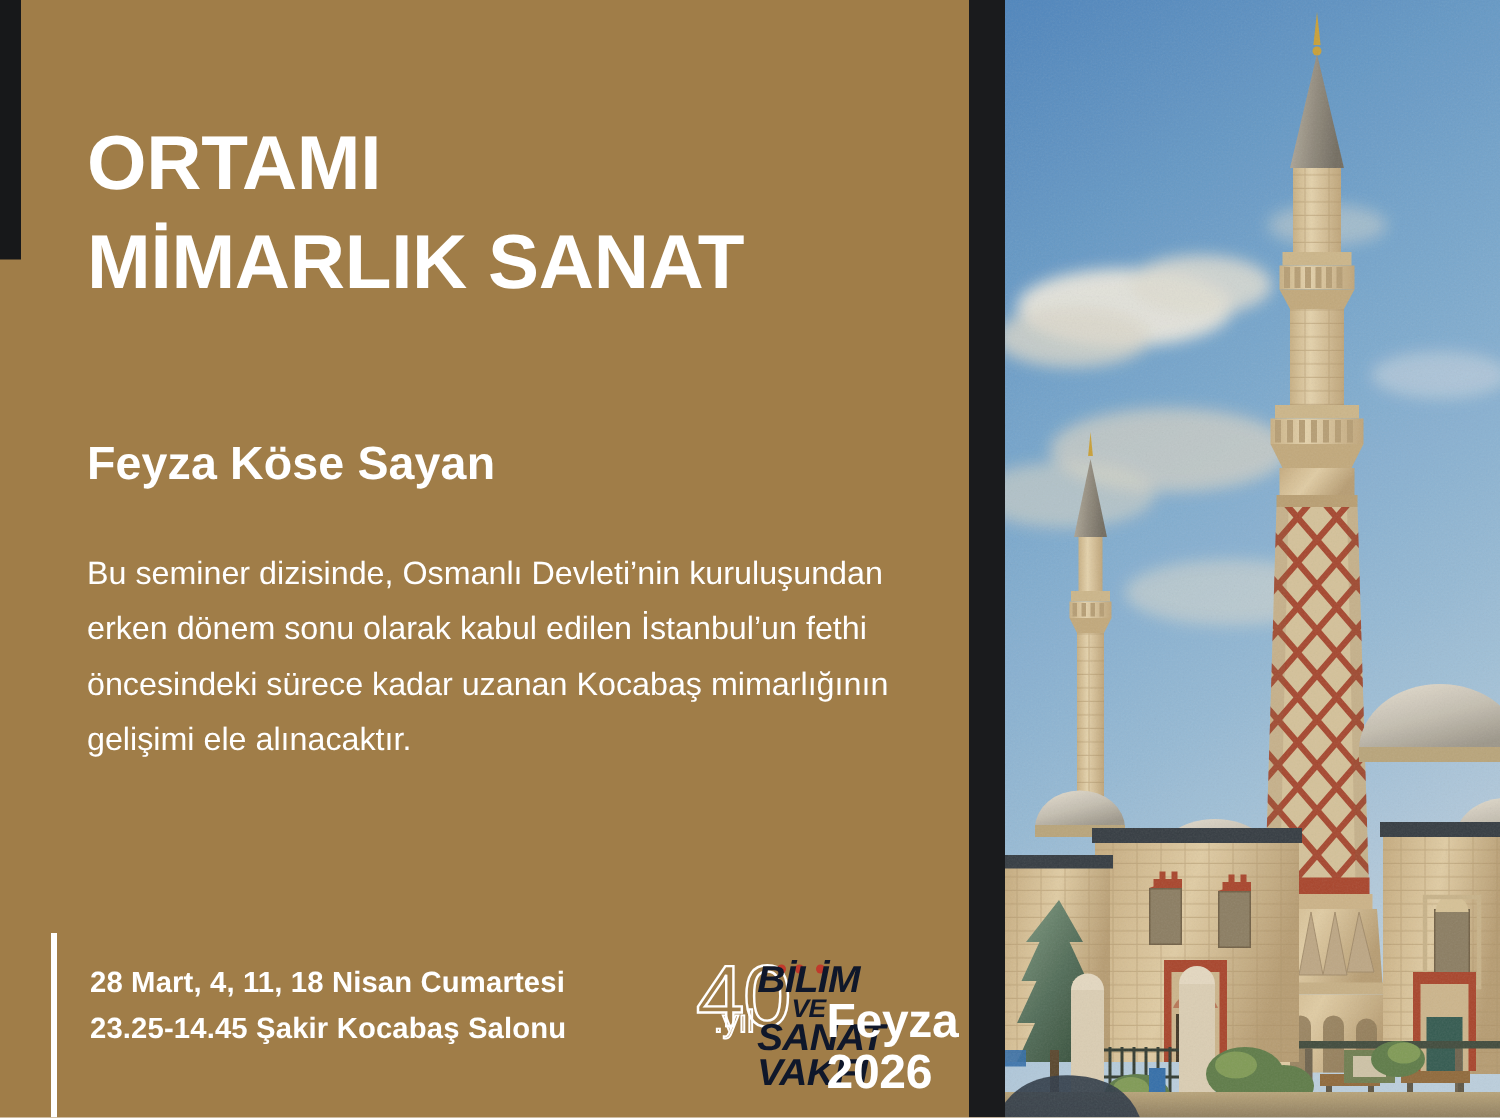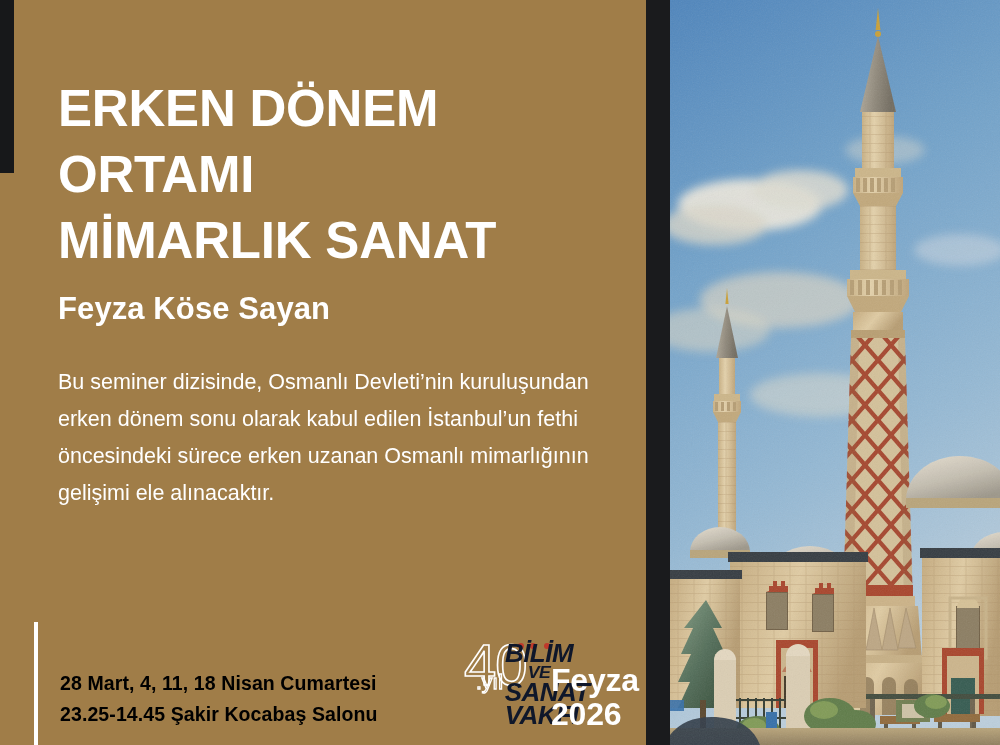--- a/index.html
+++ b/index.html
@@ -81,22 +81,22 @@
     color: #ffffff;
     font-size: 21.5px;
     line-height: 37px;
     font-weight: 400;
     margin: 0;
   }
 
   .footer-lines {
     position: absolute;
     left: 60px;
-    top: 668px;
-    color: #000000;
+    top: 640px;
+    color: #ffffff;
     font-size: 19.5px;
     line-height: 31px;
     font-weight: 700;
     letter-spacing: 0.1px;
   }
   .footer-lines span { display: block; white-space: nowrap; }
 
   
   .logo {
     position: absolute;
@@ -196,28 +196,27 @@
 <body>
 
 <div class="poster">
 
   <div class="left-panel">
 
     <div class="corner-tab"></div>
     <div class="footer-rule"></div>
 
     <h1 class="title">
-      <span class="tline">ERKEN DÖNEM</span>
       <span class="tline">ORTAMI</span>
       <span class="tline">MİMARLIK SANAT</span>
     </h1>
 
     <h2 class="speaker">Feyza Köse Sayan</h2>
 
-    <p class="abstract">Bu seminer dizisinde, Osmanlı Devleti’nin kuruluşundan erken dönem sonu olarak kabul edilen İstanbul’un fethi öncesindeki sürece erken uzanan Osmanlı mimarlığının gelişimi ele alınacaktır.</p>
+    <p class="abstract">Bu seminer dizisinde, Osmanlı Devleti’nin kuruluşundan erken dönem sonu olarak kabul edilen İstanbul’un fethi öncesindeki sürece kadar uzanan Kocabaş mimarlığının gelişimi ele alınacaktır.</p>
 
     <div class="footer-lines">
       <span>28 Mart, 4, 11, 18 Nisan Cumartesi</span>
       <span>23.25-14.45 Şakir Kocabaş Salonu</span>
     </div>
 
     <div class="logo">
       <div class="logo-40">40</div>
       <div class="logo-yil">.yıl</div>
       <div class="logo-dots">

